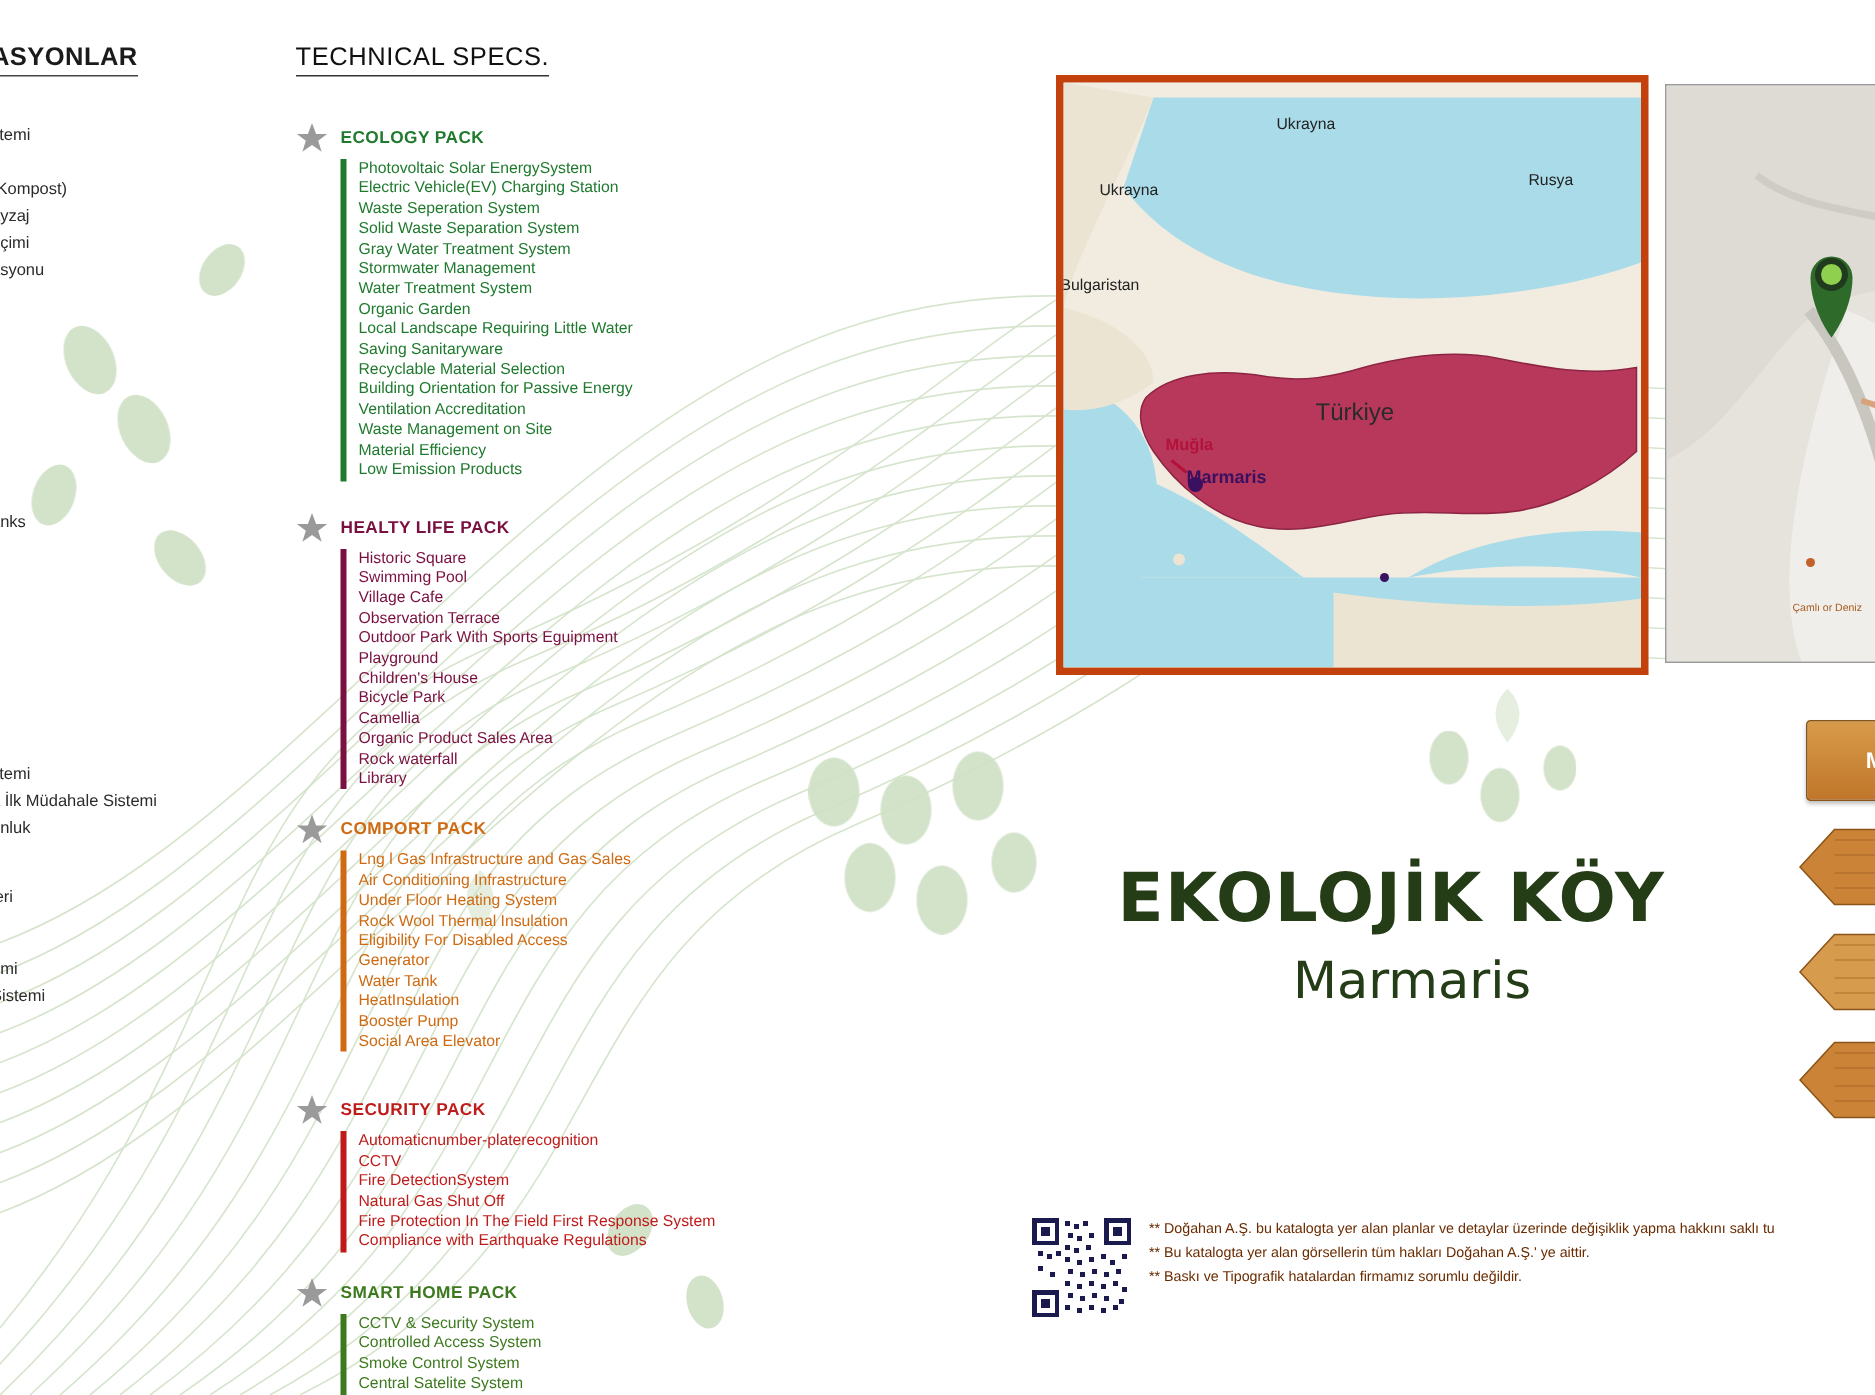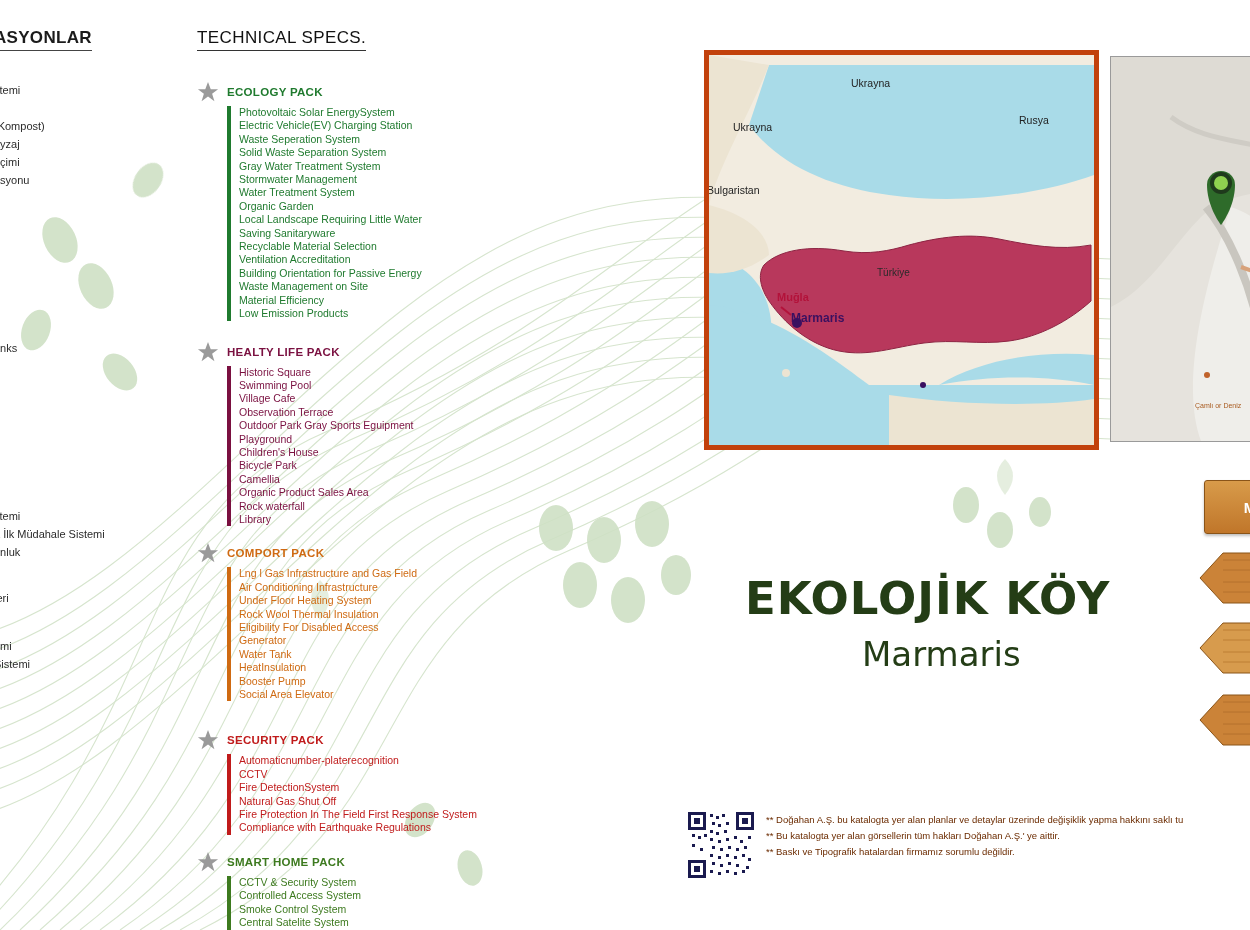--- a/index.html
+++ b/index.html
@@ -30,21 +30,21 @@
   .pack-title{font-size:11.5px;font-weight:bold;letter-spacing:.3px;}
   .pack-items{margin-left:30px;border-left-width:4px;border-left-style:solid;padding-left:8px;margin-top:3px;}
   .pack-items div{font-size:10.5px;line-height:13.4px;white-space:nowrap;}
 
   
   .map-turkey{position:absolute;left:704px;top:50px;width:385px;height:390px;
       border:5px solid #c2410c;background:#f3efe6;overflow:hidden;}
   .map-sat{position:absolute;left:1110px;top:56px;width:210px;height:384px;
       border:1px solid #9a9a9a;background:#e9e7e2;overflow:hidden;}
   .map-label{position:absolute;font-size:10.5px;color:#222;}
-  .tr-label{position:absolute;font-size:10px;color:#2a2a2a;}
+  .tr-label{position:absolute;font-size:16px;color:#2a2a2a;}
   .mugla-label{position:absolute;font-size:11px;color:#b3123a;font-weight:bold;}
   .marmaris-label{position:absolute;font-size:12px;color:#3a1060;font-weight:bold;}
 
   
   .title-main{position:absolute;left:745px;top:572px;font-family:"DejaVu Sans", sans-serif;
       font-weight:bold;font-size:45px;color:#243d16;letter-spacing:1px;}
   .title-sub{position:absolute;left:862px;top:634px;font-family:"DejaVu Sans", sans-serif;
       font-size:34px;color:#243d16;}
 
   
@@ -153,62 +153,62 @@
         <div>Electric Vehicle(EV) Charging Station</div>
         <div>Waste Seperation System</div>
         <div>Solid Waste Separation System</div>
         <div>Gray Water Treatment System</div>
         <div>Stormwater Management</div>
         <div>Water Treatment System</div>
         <div>Organic Garden</div>
         <div>Local Landscape Requiring Little Water</div>
         <div>Saving Sanitaryware</div>
         <div>Recyclable Material Selection</div>
+        <div>Building Orientation for Passive Energy</div>
         <div>Ventilation Accreditation</div>
-        <div>Building Orientation for Passive Energy</div>
         <div>Waste Management on Site</div>
         <div>Material Efficiency</div>
         <div>Low Emission Products</div>
       </div>
     </div>
 
     
     <div class="pack" style="margin-top:20px">
       <div class="pack-head">
         <svg class="star" viewBox="0 0 24 24">
             <polygon points="12,1 15,9 23,9 16.5,14 19,22 12,17 5,22 7.5,14 1,9 9,9" fill="#9a9a9a"></polygon>
           </svg>
         <span class="pack-title" style="color:#7a1040">HEALTY LIFE PACK</span>
       </div>
       <div class="pack-items" style="border-left-color:#7a1040;color:#7a1040">
         <div>Historic Square</div>
         <div>Swimming Pool</div>
         <div>Village Cafe</div>
         <div>Observation Terrace</div>
-        <div>Outdoor Park Gray Sports Eguipment</div>
+        <div>Outdoor Park With Sports Eguipment</div>
         <div>Playground</div>
         <div>Children's House</div>
         <div>Bicycle Park</div>
         <div>Camellia</div>
         <div>Organic Product Sales Area</div>
         <div>Rock waterfall</div>
         <div>Library</div>
       </div>
     </div>
 
     
     <div class="pack" style="margin-top:16px">
       <div class="pack-head">
         <svg class="star" viewBox="0 0 24 24">
             <polygon points="12,1 15,9 23,9 16.5,14 19,22 12,17 5,22 7.5,14 1,9 9,9" fill="#9a9a9a"></polygon>
           </svg>
         <span class="pack-title" style="color:#cf6a12">COMPORT PACK</span>
       </div>
       <div class="pack-items" style="border-left-color:#cf6a12;color:#cf6a12">
-        <div>Lng l Gas Infrastructure and Gas Field</div>
+        <div>Lng l Gas Infrastructure and Gas Sales</div>
         <div>Air Conditioning Infrastructure</div>
         <div>Under Floor Heating System</div>
         <div>Rock Wool Thermal Insulation</div>
         <div>Eligibility For Disabled Access</div>
         <div>Generator</div>
         <div>Water Tank</div>
         <div>HeatInsulation</div>
         <div>Booster Pump</div>
         <div>Social Area Elevator</div>
       </div>

